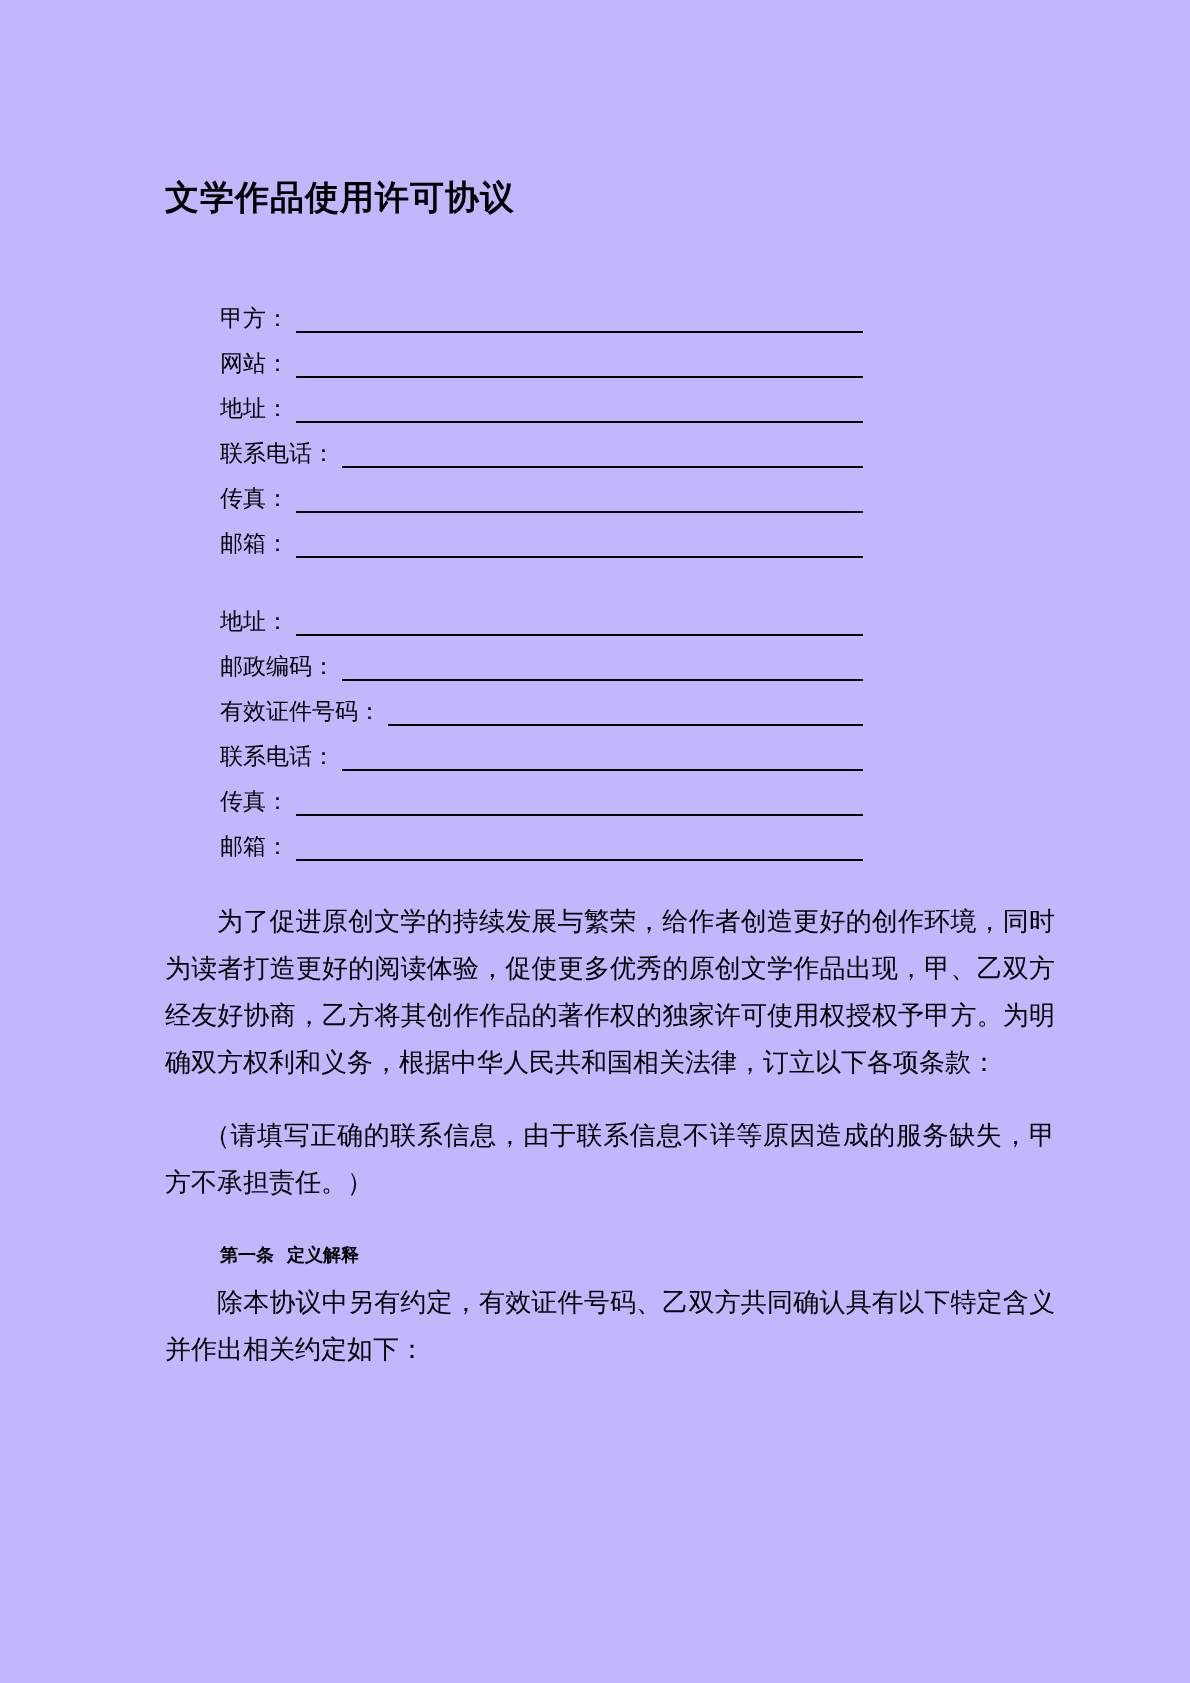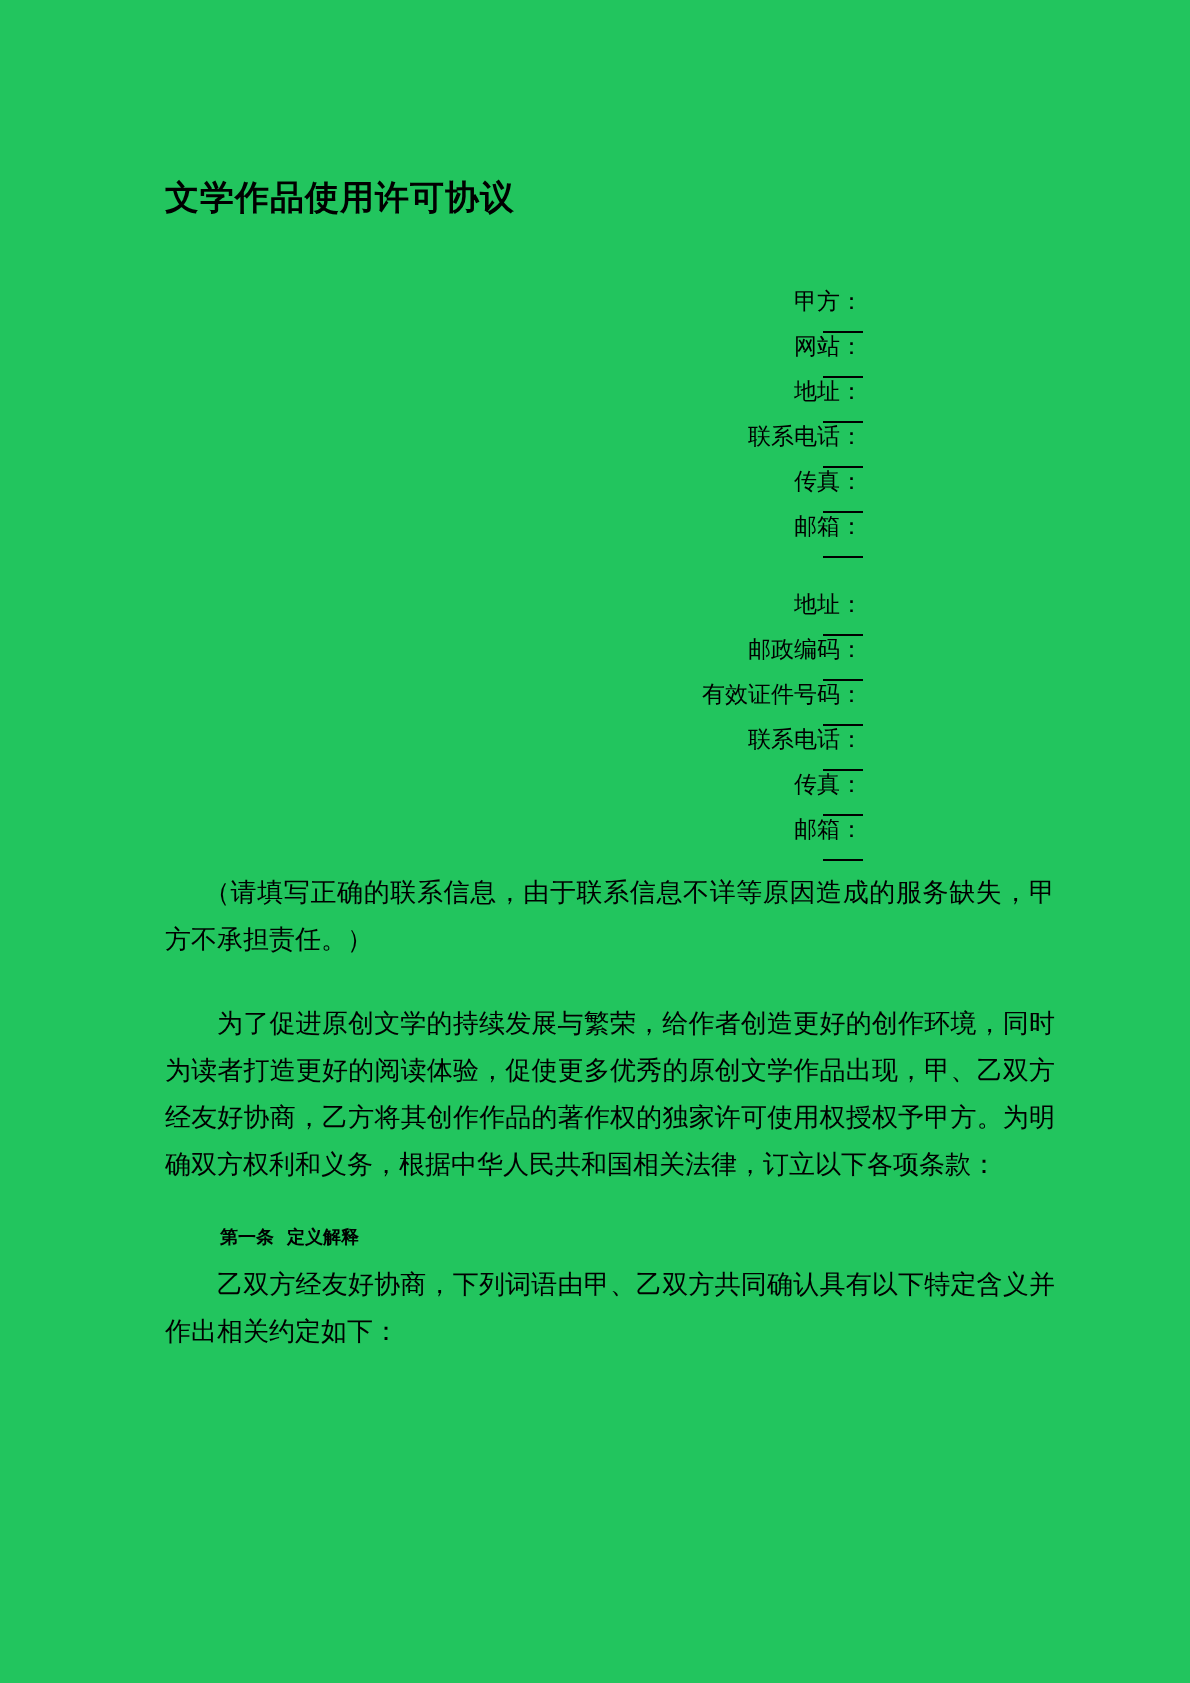--- a/index.html
+++ b/index.html
@@ -4,21 +4,21 @@
 <style>
   html, body {
     margin: 0;
     padding: 0;
     background: #ffffff;
   }
   .page {
     position: relative;
     width: 1190px;
     height: 1683px;
-    background: #22c55e;
+    background: #c4b5fd;
     color: #000000;
     font-family: "Liberation Serif", "DejaVu Serif", serif;
     overflow: hidden;
   }
   .content {
     margin-left: 165px;
     width: 890px;
   }
   .doc-title {
     padding-top: 176px;
@@ -34,21 +34,20 @@
   .fields.party-b {
     margin-top: 33px;
   }
   .field-row {
     display: flex;
     align-items: flex-end;
     height: 45px;
     width: 698px;
     padding-left: 55px;
     box-sizing: border-box;
-    flex-direction: column;
   }
   .field-label {
     font-size: 23px;
     line-height: 27px;
     white-space: nowrap;
     padding-bottom: 1px;
   }
   .field-line {
     flex: 1;
     margin-left: 7px;
@@ -139,22 +138,22 @@
       <div class="field-row">
         <span class="field-label">传真：</span>
         <span class="field-line"></span>
       </div>
       <div class="field-row">
         <span class="field-label">邮箱：</span>
         <span class="field-line"></span>
       </div>
     </div>
 
+    <p class="para preamble">为了促进原创文学的持续发展与繁荣，给作者创造更好的创作环境，同时为读者打造更好的阅读体验，促使更多优秀的原创文学作品出现，甲、乙双方经友好协商，乙方将其创作作品的著作权的独家许可使用权授权予甲方。为明确双方权利和义务，根据中华人民共和国相关法律，订立以下各项条款：</p>
+
     <p class="para contact-note">（请填写正确的联系信息，由于联系信息不详等原因造成的服务缺失，甲方不承担责任。）</p>
-
-    <p class="para preamble">为了促进原创文学的持续发展与繁荣，给作者创造更好的创作环境，同时为读者打造更好的阅读体验，促使更多优秀的原创文学作品出现，甲、乙双方经友好协商，乙方将其创作作品的著作权的独家许可使用权授权予甲方。为明确双方权利和义务，根据中华人民共和国相关法律，订立以下各项条款：</p>
 
     <div class="article-heading">第一条 定义解释</div>
 
-    <p class="para article-intro">乙双方经友好协商，下列词语由甲、乙双方共同确认具有以下特定含义并作出相关约定如下：</p>
+    <p class="para article-intro">除本协议中另有约定，有效证件号码、乙双方共同确认具有以下特定含义并作出相关约定如下：</p>
 
   </div>
 </div>
 
 </body></html>

